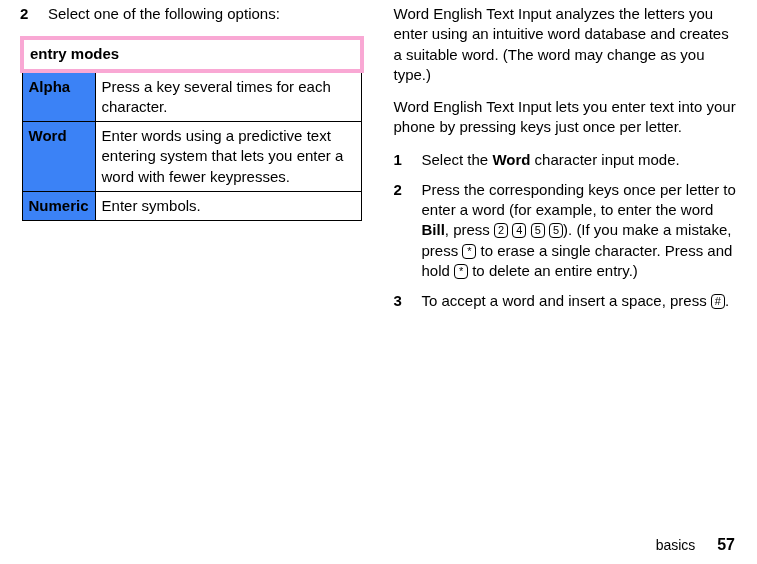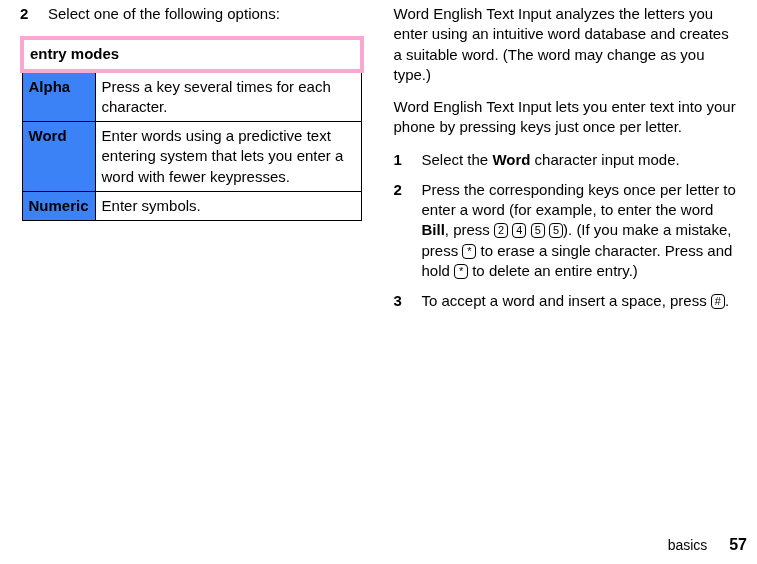--- a/index.html
+++ b/index.html
@@ -63,21 +63,21 @@
   h2.section {
     font-size: 21px;
     font-weight: normal;
     margin-bottom: 8px;
     letter-spacing: -0.3px;
   }
   .para { margin-bottom: 12px; }
   .footer {
     position: absolute;
     bottom: 8px;
-    right: 10px;
+    right: 22px;
     font-size: 14px;
   }
   .footer .pg { font-weight: bold; margin-left: 18px; font-size: 16px; }
 </style>
 </head>
 <body>
 
 <div class="page">
 
   <div class="col">

